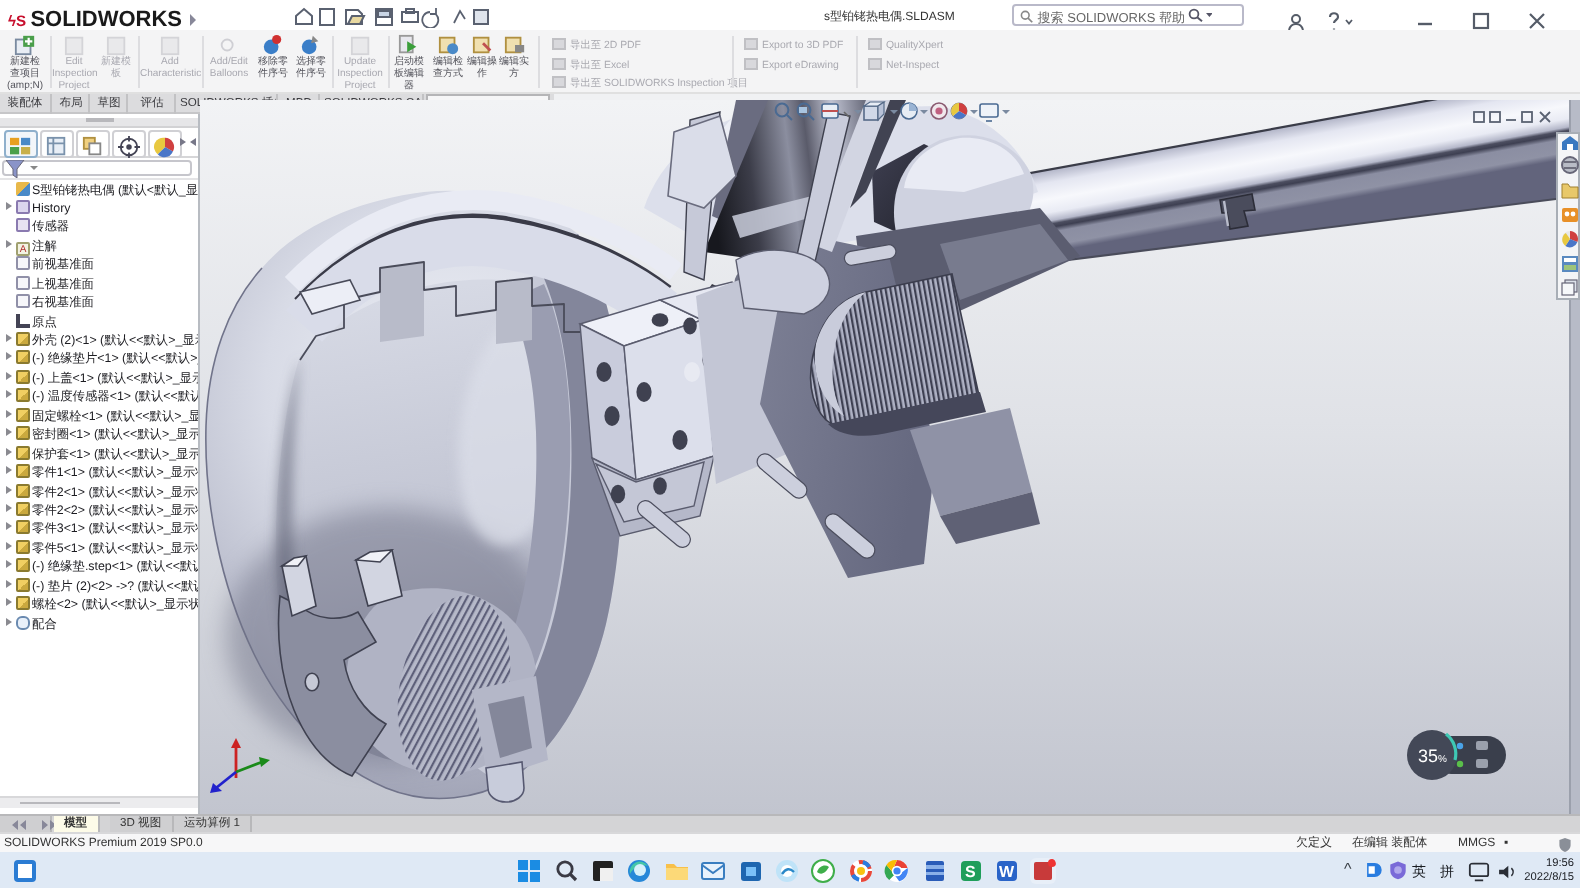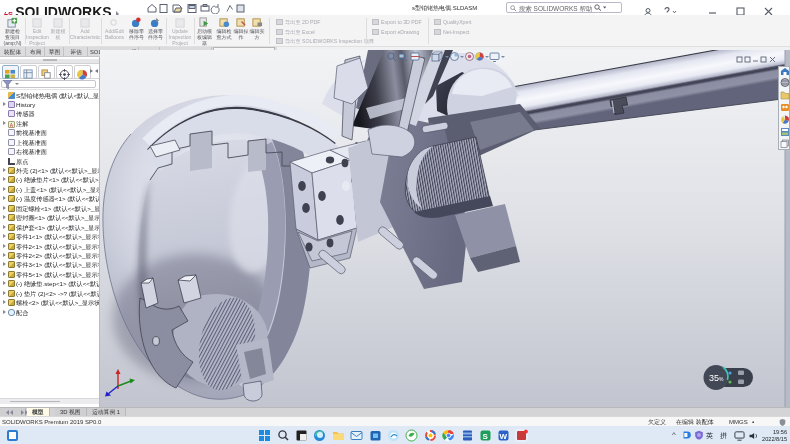--- a/index.html
+++ b/index.html
@@ -1,21 +1,21 @@
 <!DOCTYPE html>
 <html><head><meta charset="utf-8">
 <style>
 *{margin:0;padding:0;box-sizing:border-box}
 html,body{width:790px;height:444px;overflow:hidden;font-family:"Liberation Sans",sans-serif;background:#fff}
 .abs{position:absolute}
 #stage{position:relative;width:790px;height:444px}
 
 #title{left:0;top:0;width:790px;height:15px;background:#fff}
 #logo{left:4px;top:3.5px;font-weight:bold;font-size:7.6px;color:#c8102e}
-#logoname{color:#1a1a1a;font-size:14px;font-weight:bold;letter-spacing:0}
+#logoname{color:#1a1a1a;font-size:11px;font-weight:bold;letter-spacing:0}
 #doctitle{left:412px;top:4px;font-size:6px;color:#333}
 #search{left:506px;top:2px;width:116px;height:11px;border:1px solid #b9b9c9;border-radius:2px;background:#fff;font-size:6.5px;color:#666;padding:1px 3px}
 #winbtn{left:643px;top:2.5px}
 
 #ribbon{left:0;top:15px;width:790px;height:32px;background:#f4f4f5;border-bottom:1px solid #e0e0e0}
 .rb{position:absolute;text-align:center;font-size:5px;color:#a8a8b0;line-height:1.15}
 .rb.en{color:#54545c}
 .rbig .ic{display:block;margin:0 auto 1px auto;width:11px;height:11px}
 .rsep{position:absolute;top:3px;height:26px;width:1px;background:#dddde0}
 .rrow{position:absolute;font-size:5.2px;color:#a9a9b0;white-space:nowrap}

